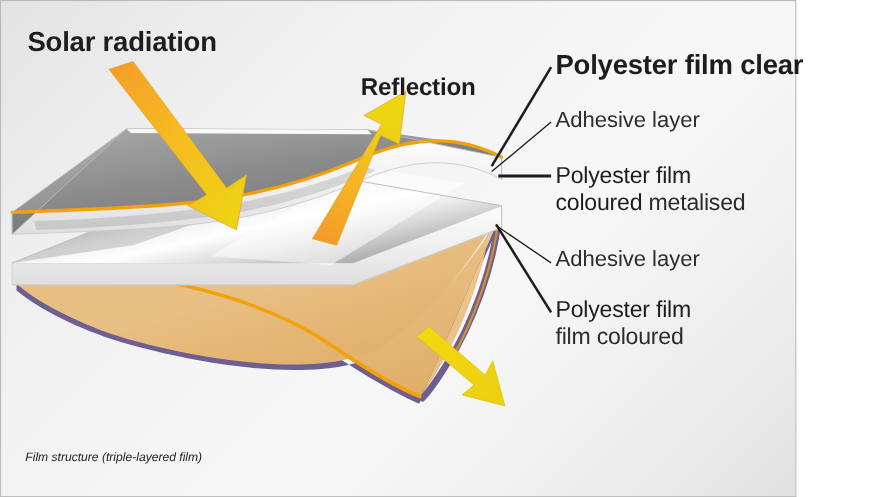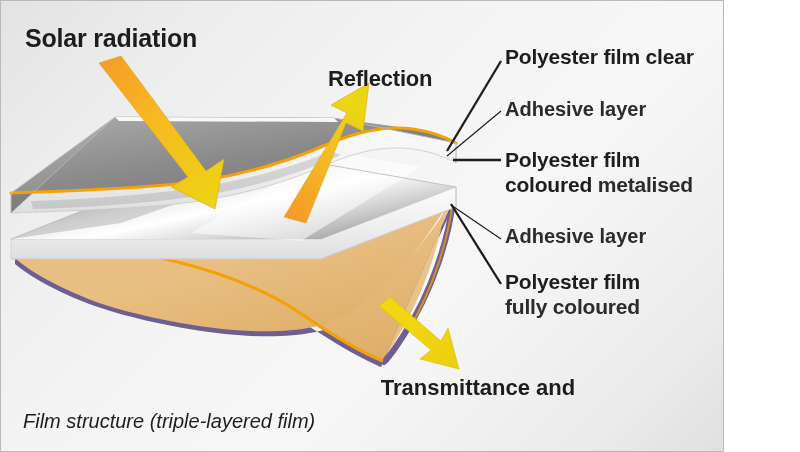--- a/index.html
+++ b/index.html
@@ -10,30 +10,30 @@
   }
   #stage{
     position:relative;width:724px;height:452px;
     background:linear-gradient(135deg,#e3e3e3 0%,#ededed 18%,#f4f4f4 42%,#f7f7f7 62%,#ebebeb 88%,#e0e0e0 100%);
     box-sizing:border-box;
     border:1px solid #b9b9b9;
   }
   #art{position:absolute;left:0;top:0;width:800px;height:452px;}
 
   .txt{position:absolute;color:#1d1d1b;white-space:nowrap;line-height:1.08;}
-  .bold{font-weight:bold;}
-  .reg{font-weight:bold;color:#2b2b2a;}
+  .bold{font-weight:normal;}
+  .reg{font-weight:normal;color:#2b2b2a;}
   .ital{font-style:italic;}
 
   #lbl-solar{left:24px;top:24px;font-size:25px;font-weight:bold;letter-spacing:-0.2px;}
   #lbl-reflection{left:327px;top:66px;font-size:22px;font-weight:bold;letter-spacing:-0.2px;}
   #lbl-trans{left:352px;top:374px;font-size:22px;font-weight:bold;text-align:center;line-height:1.16;white-space:normal;width:250px;}
-  #lbl-caption{left:22px;top:410px;font-size:20px;text-align:right;}
-
-  #lbl-pfc{left:504px;top:45px;font-size:21px;font-weight:bold;letter-spacing:-0.2px;}
+  #lbl-caption{left:22px;top:410px;font-size:11px;text-align:right;}
+
+  #lbl-pfc{left:504px;top:45px;font-size:25px;font-weight:bold;letter-spacing:-0.2px;}
   #lbl-ad1{left:504px;top:98px;font-size:20px;}
   #lbl-pfm{left:504px;top:146px;font-size:21px;white-space:normal;width:280px;line-height:1.2;letter-spacing:-0.2px;}
   #lbl-ad2{left:504px;top:225px;font-size:20px;}
   #lbl-pff{left:504px;top:268px;font-size:21px;white-space:normal;width:280px;line-height:1.2;letter-spacing:-0.2px;}
 </style>
 </head>
 <body>
 
 <div id="stage">
 
@@ -208,34 +208,34 @@
       <path d="M450,204 L500,238" stroke-width="1.2"></path>
       <path d="M450,203 L500,283" stroke-width="2.3"></path>
     </g>
   </svg>
 
   <div class="txt bold" id="lbl-solar">Solar radiation</div>
 
   <div class="txt bold" id="lbl-reflection">Reflection</div>
 
   <div class="txt bold" id="lbl-trans">
-    <span>Transmittance and</span><br>
+    <br>
   </div>
 
   <div class="txt ital" id="lbl-caption">Film structure (triple-layered film)</div>
 
   <div class="txt bold" id="lbl-pfc">Polyester film clear</div>
 
   <div class="txt reg" id="lbl-ad1">Adhesive layer</div>
 
   <div class="txt" id="lbl-pfm">
     <span class="bold">Polyester film</span><br>
     <span class="bold">coloured</span><span class="reg"> metalised</span>
   </div>
 
   <div class="txt reg" id="lbl-ad2">Adhesive layer</div>
 
   <div class="txt" id="lbl-pff">
     <span class="bold">Polyester film</span><br>
-    <span class="reg">fully coloured</span>
+    <span class="reg">film coloured</span>
   </div>
 
 </div>
 
 </body></html>

